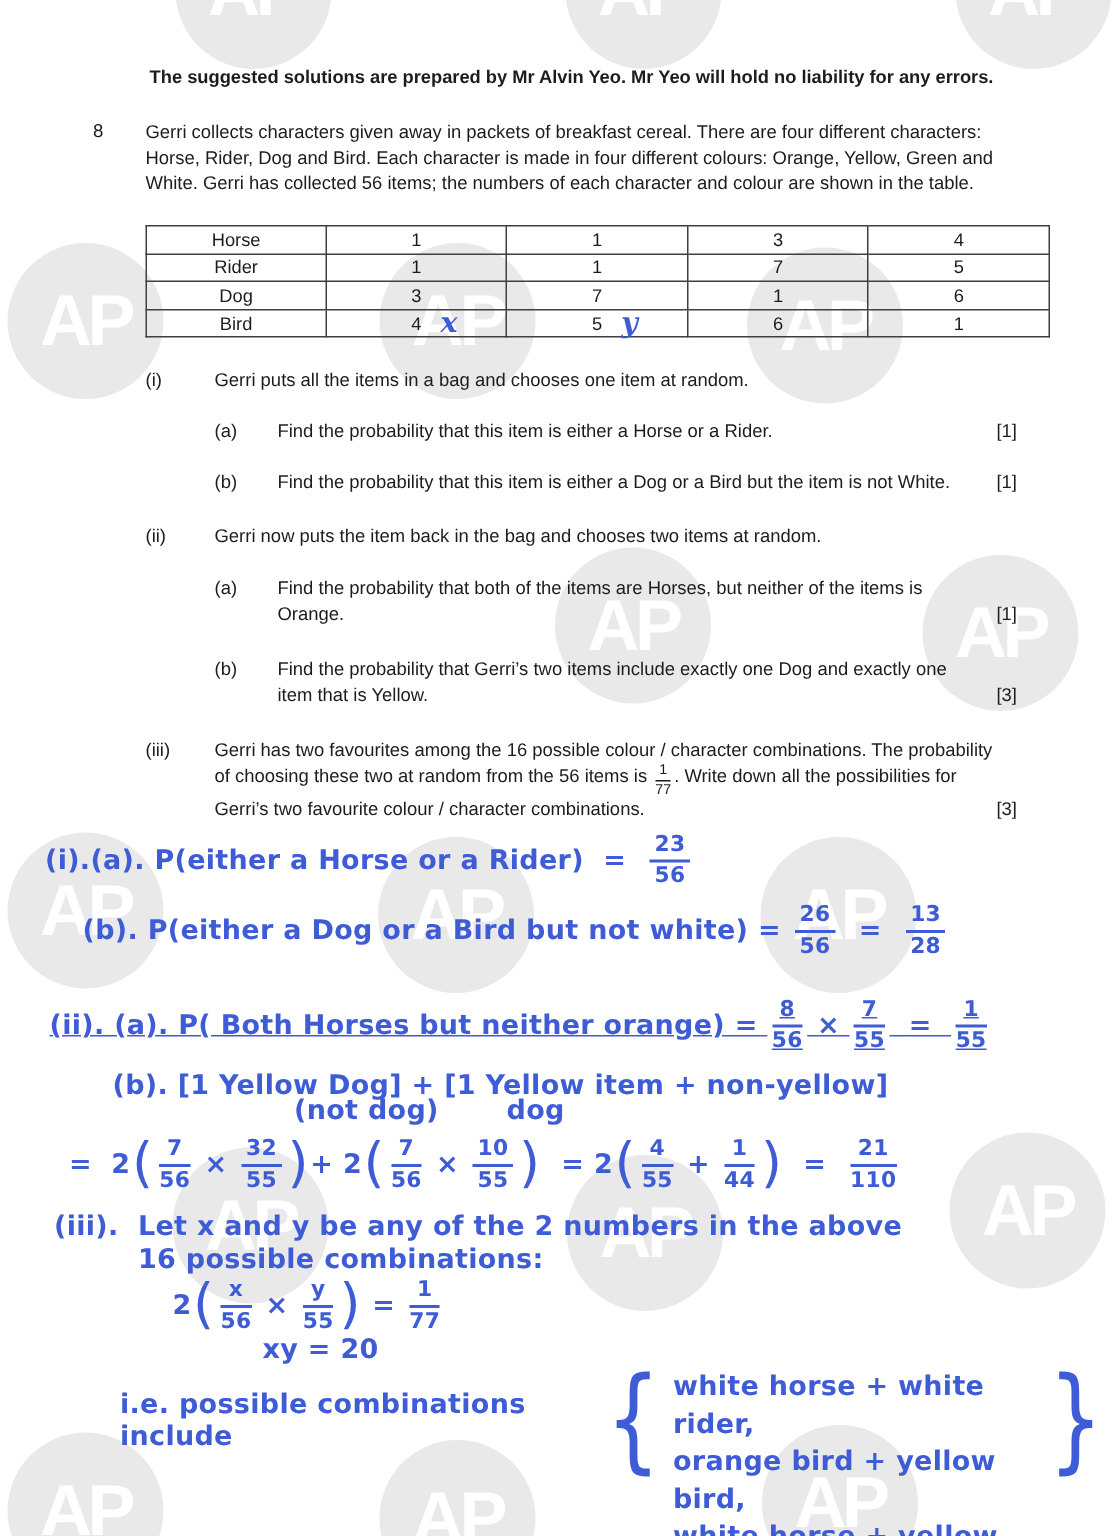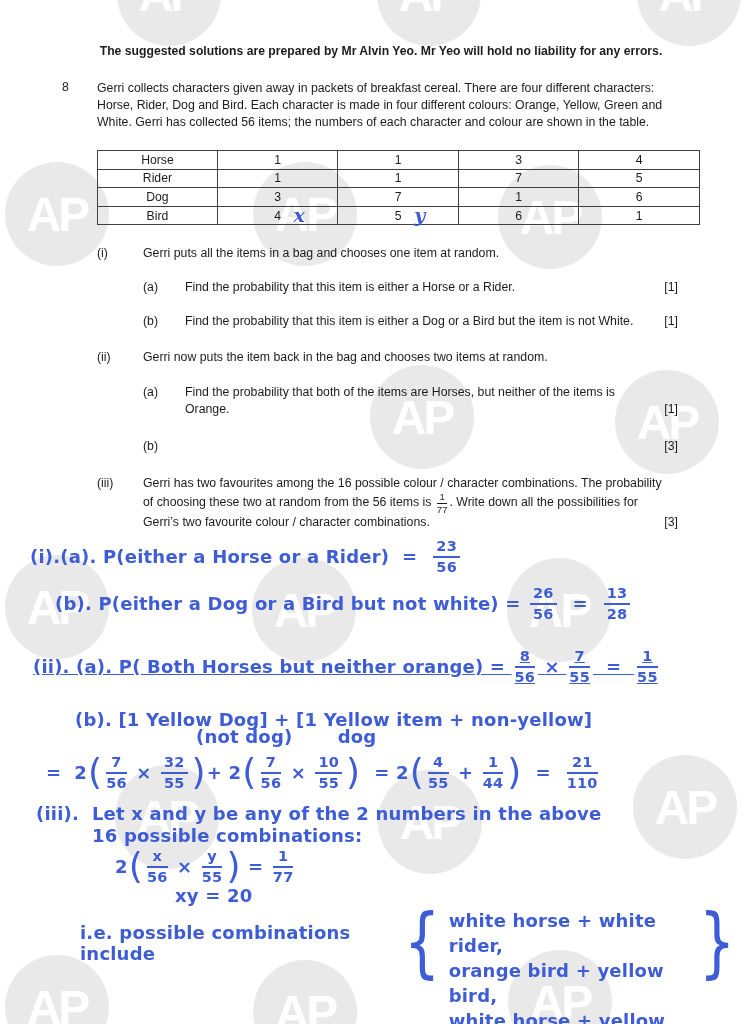--- a/index.html
+++ b/index.html
@@ -57,21 +57,21 @@
   }
   .sol-line { white-space:pre-wrap; display:flex; align-items:center; }
   .sol-line > span.t { display:inline-block; }
   .frac { display:inline-block; text-align:center; font-size:14.5px; line-height:1; margin:0 3px; }
   .frac .n { display:block; padding:0 3px 2px; border-bottom:2px solid currentColor; }
   .frac .d { display:block; padding-top:2px; }
   .paren { font-size:36px; font-weight:normal; line-height:0.8; margin:0 1px; }
   .sol-line:nth-child(1)  { margin:8px 0 0 30px; }
   .sol-line:nth-child(2)  { margin:12px 0 0 55px; }
   .sol-line:nth-child(3)  { margin:28px 0 0 33px;text-decoration:underline; }
-  .sol-line:nth-child(4)  { margin:25px 0 0 75px;text-align:right; }
+  .sol-line:nth-child(4)  { margin:12px 0 0 75px;text-align:right; }
   .sol-line:nth-child(5)  { margin:-4px 0 0 196px; }
   .sol-line:nth-child(6)  { margin:8px 0 0 46px; }
   .sol-line:nth-child(7)  { margin:13px 0 0 36px; }
   .sol-line:nth-child(8)  { margin:1px 0 0 92px; }
   .sol-line:nth-child(9)  { margin:3px 0 0 115px; }
   .sol-line:nth-child(10) { margin:1px 0 0 175px; }
   .sol-line:nth-child(11) { margin:2px 0 0 80px; align-items:flex-start; }
   .bprefix { padding-top:14px; display:inline-block; }
   .brace { font-size:76px; font-weight:normal; line-height:0.9; transform:scaleX(0.75); display:inline-block; margin:0 2px; }
   .bitems div { line-height:25px; }
@@ -168,20 +168,21 @@
           <div class="part-label">(ii)</div>
           <div class="part-text">Gerri now puts the item back in the bag and chooses two items at random.</div>
         </div>
         <div class="subpart subpart-iia">
           <div class="sp-label">(a)</div>
           <div class="sp-text">Find the probability that both of the items are Horses, but neither of the items is Orange.</div>
           <div class="marks">[1]</div>
         </div>
         <div class="subpart subpart-iib">
           <div class="sp-label">(b)</div>
+          <div class="sp-text">Find the probability that Gerri’s two items include exactly one Dog and exactly one item that is Yellow.</div>
           <div class="marks">[3]</div>
         </div>
 
         <div class="part part-iii">
           <div class="part-label">(iii)</div>
           <div class="part-text"><span>Gerri has two favourites among the 16 possible colour / character combinations. The probability of choosing these two at random from the 56 items is</span> <span class="ifrac"><span class="n">1</span><span class="d">77</span></span><span>. Write down all the possibilities for Gerri’s two favourite colour / character combinations.</span></div>
           <div class="marks">[3]</div>
         </div>
       </div>
     </div>

